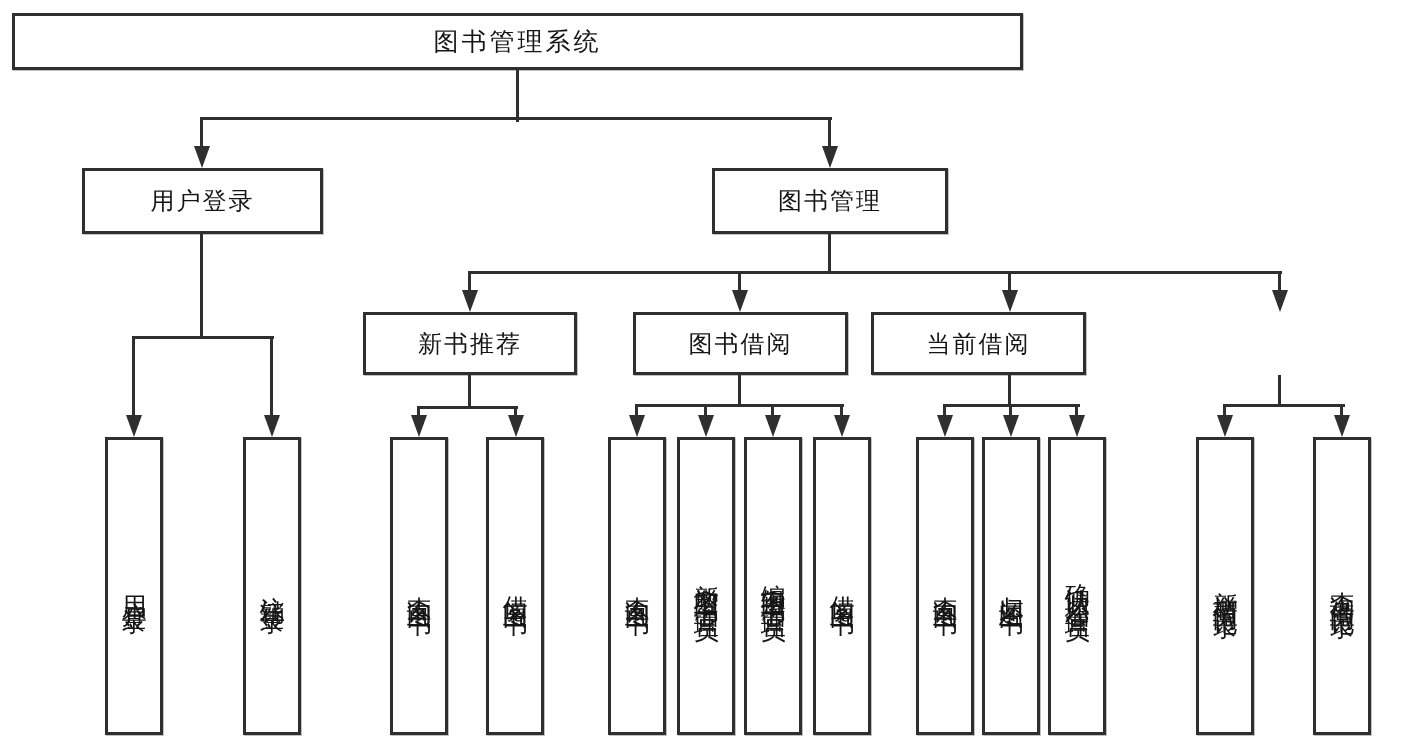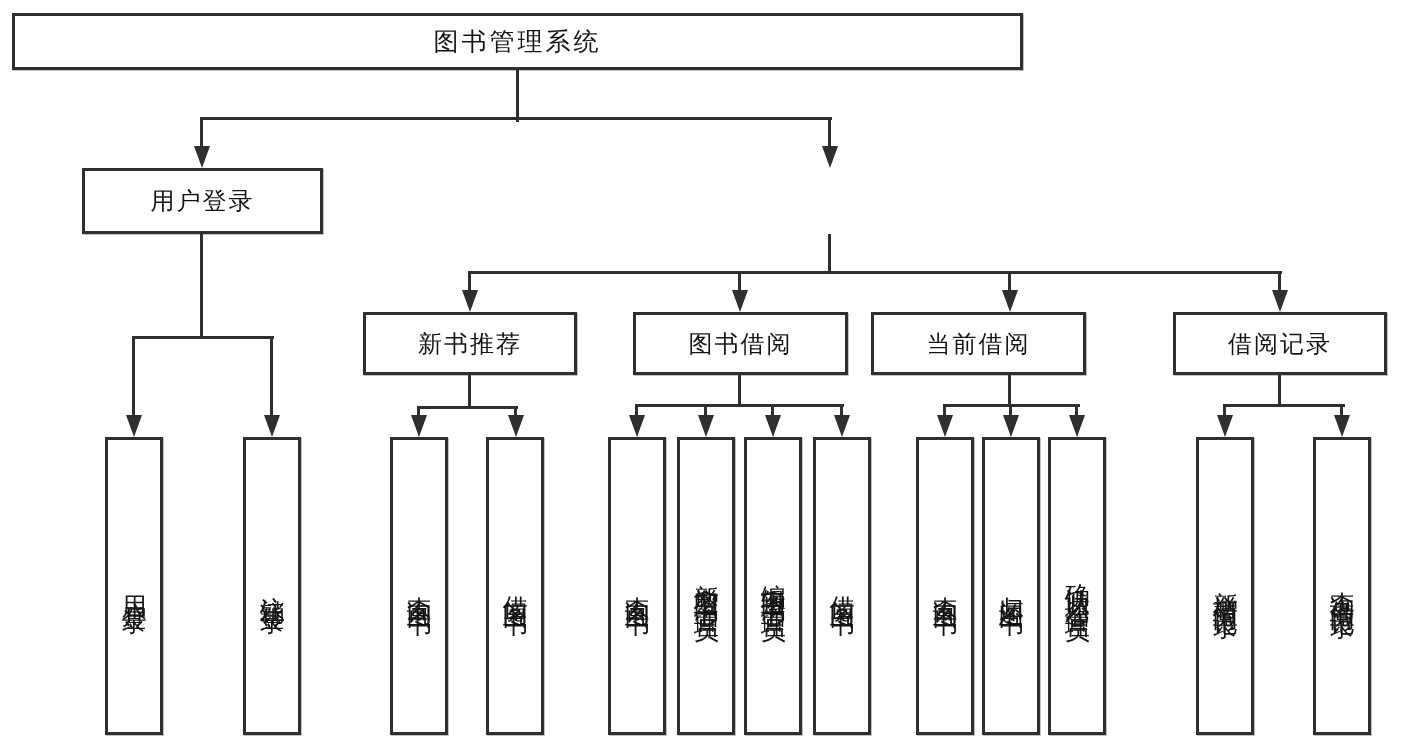--- a/index.html
+++ b/index.html
@@ -67,32 +67,32 @@
 
 <div id="canvas">
 
   <div class="hnode root" style="left:12px;top:13px;width:1011px;height:57px">
     <span class="lbl">图书管理系统</span>
   </div>
 
   <div class="hnode" style="left:82px;top:168px;width:241px;height:66px">
     <span class="lbl">用户登录</span>
   </div>
+  <div class="hnode" style="left:712px;top:168px;width:236px;height:66px">
+    <span class="lbl">图书管理</span>
+  </div>
 
   <div class="hnode" style="left:633px;top:312px;width:215px;height:63px">
     <span class="lbl">图书借阅</span>
   </div>
   <div class="hnode" style="left:363px;top:312px;width:214px;height:63px">
     <span class="lbl">新书推荐</span>
   </div>
   <div class="hnode" style="left:871px;top:312px;width:215px;height:63px">
     <span class="lbl">当前借阅</span>
-  </div>
-  <div class="hnode" style="left:1173px;top:312px;width:214px;height:63px">
-    <span class="lbl">借阅记录</span>
   </div>
 
   <div class="vnode" style="left:105px;top:437px;width:58px;height:298px">
     <span class="lbl">用户登录</span>
   </div>
   <div class="vnode" style="left:243px;top:437px;width:58px;height:298px">
     <span class="lbl">注销登录</span>
   </div>
 
   <div class="vnode" style="left:390px;top:437px;width:58px;height:298px">

